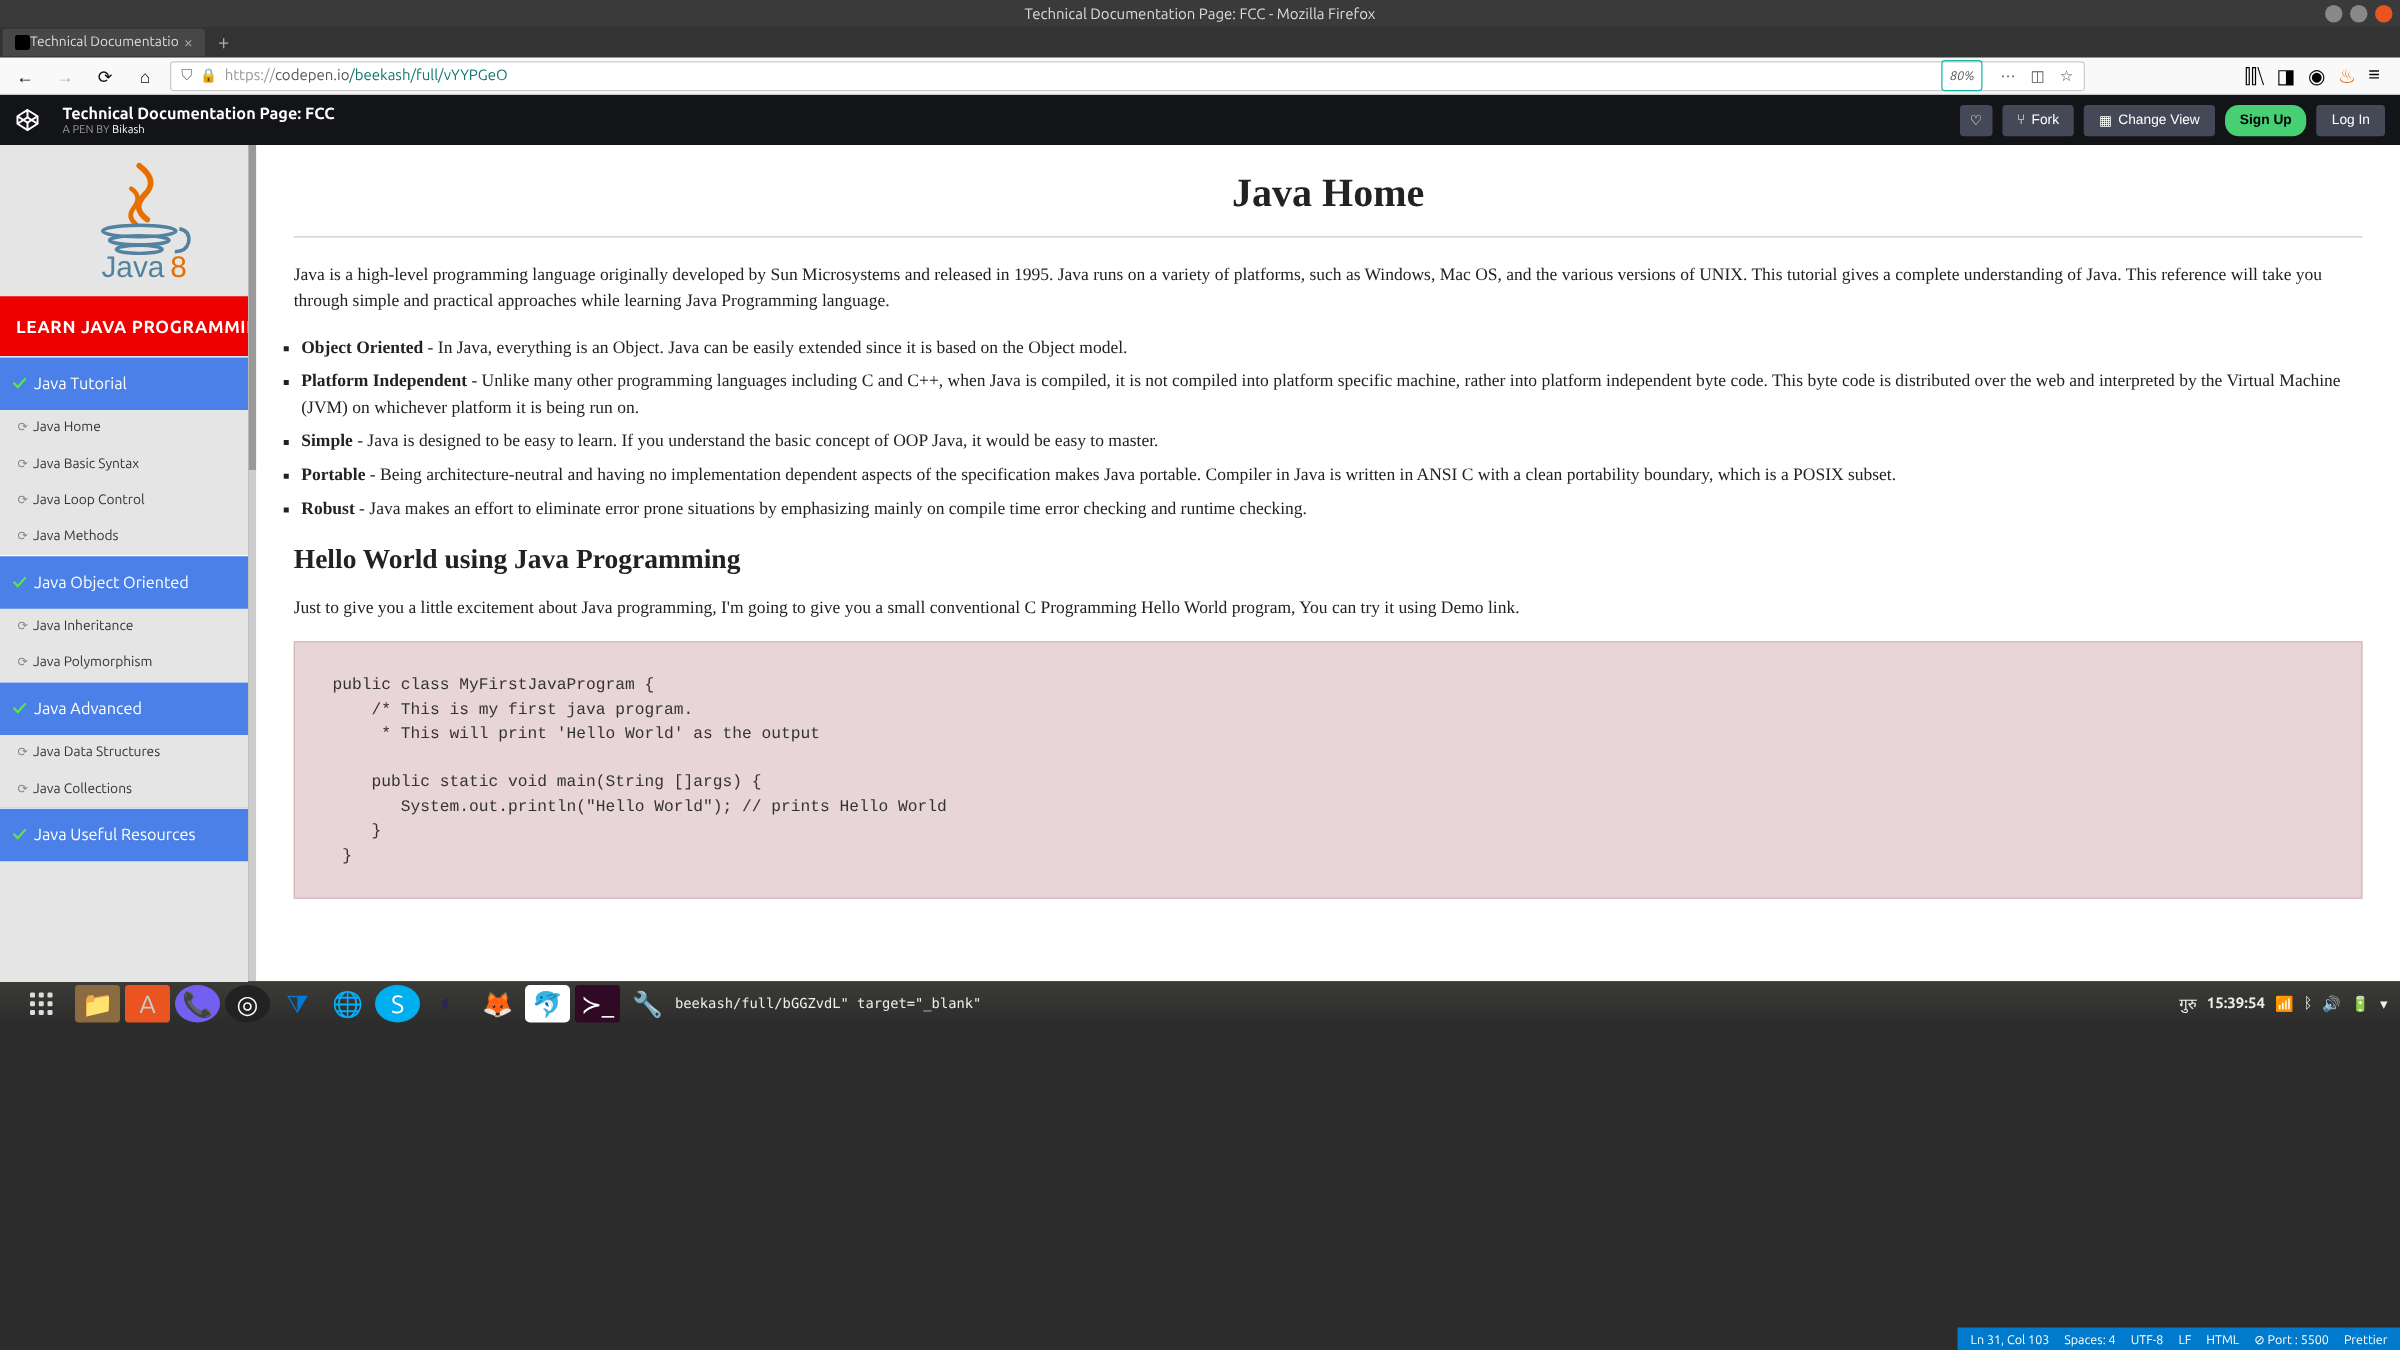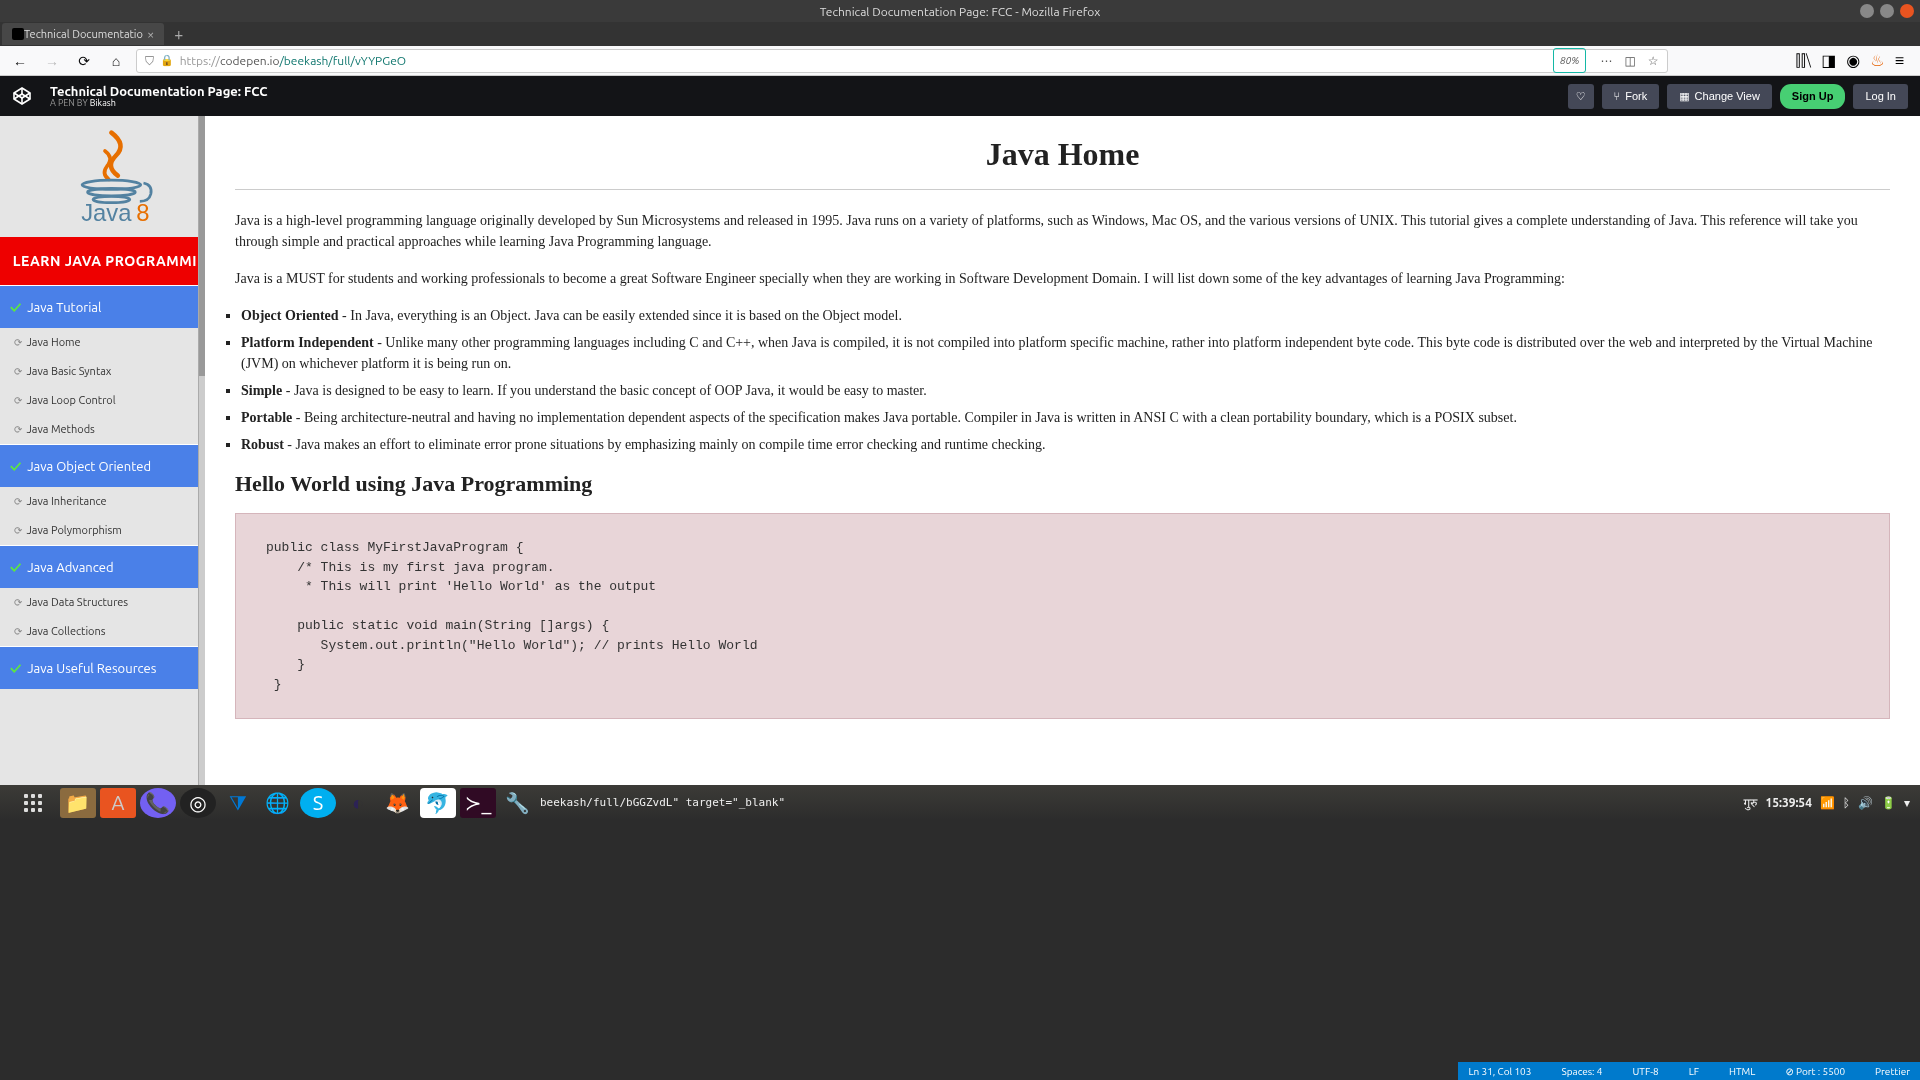--- a/index.html
+++ b/index.html
@@ -197,29 +197,29 @@
     </div>
   </div>
   <div class="scrollbar-stub">
       <div class="scrollbar-thumb"></div>
     </div>
 
   <div class="doc-main">
     <h1>Java Home</h1>
     <hr>
     <p>Java is a high-level programming language originally developed by Sun Microsystems and released in 1995. Java runs on a variety of platforms, such as Windows, Mac OS, and the various versions of UNIX. This tutorial gives a complete understanding of Java. This reference will take you through simple and practical approaches while learning Java Programming language.</p>
-    <p>Java is a MUST for students and working professionals to become a great Software Engineer specially when they are working in Software Development Domain. I will list down some of the key advantages of learning Java Programming:</p>
     <ul id="bullets">
         <li><strong>Object Oriented</strong> - In Java, everything is an Object. Java can be easily extended since it is based on the Object model.</li>
         <li><strong>Platform Independent</strong> - Unlike many other programming languages including C and C++, when Java is compiled, it is not compiled into platform specific machine, rather into platform independent byte code. This byte code is distributed over the web and interpreted by the Virtual Machine (JVM) on whichever platform it is being run on.</li>
         <li><strong>Simple</strong> - Java is designed to be easy to learn. If you understand the basic concept of OOP Java, it would be easy to master.</li>
         <li><strong>Portable</strong> - Being architecture-neutral and having no implementation dependent aspects of the specification makes Java portable. Compiler in Java is written in ANSI C with a clean portability boundary, which is a POSIX subset.</li>
         <li><strong>Robust</strong> - Java makes an effort to eliminate error prone situations by emphasizing mainly on compile time error checking and runtime checking.</li>
       </ul>
     <h2>Hello World using Java Programming</h2>
+    <p>Just to give you a little excitement about Java programming, I'm going to give you a small conventional C Programming Hello World program, You can try it using Demo link.</p>
     <div class="code-block">public class MyFirstJavaProgram {
     /* This is my first java program.
      * This will print 'Hello World' as the output
 
     public static void main(String []args) {
        System.out.println("Hello World"); // prints Hello World
     }
  }</div>
   </div>
 </div>
@@ -254,21 +254,21 @@
     <span>गुरु</span>
     <span class="clock">15:39:54</span>
     <span>📶</span>
     <span>ᛒ</span>
     <span>🔊</span>
     <span>🔋</span>
     <span>▾</span>
   </div>
 </div>
 
-<div style="position:absolute; bottom:0; right:0; height:18px; display:flex; align-items:center; background:#007acc; font-size:10px; color:#fff; padding:0 10px; gap:30px; z-index:-1;">
+<div style="position:absolute; bottom:0; right:0; height:18px; display:flex; align-items:center; background:#007acc; font-size:10px; color:#fff; padding:0 10px; gap:12px; z-index:-1;">
   <span>Ln 31, Col 103</span>
   <span>Spaces: 4</span>
   <span>UTF-8</span>
   <span>LF</span>
   <span>HTML</span>
   <span>⊘ Port : 5500</span>
   <span>Prettier</span>
 </div>
 
 </body></html>

